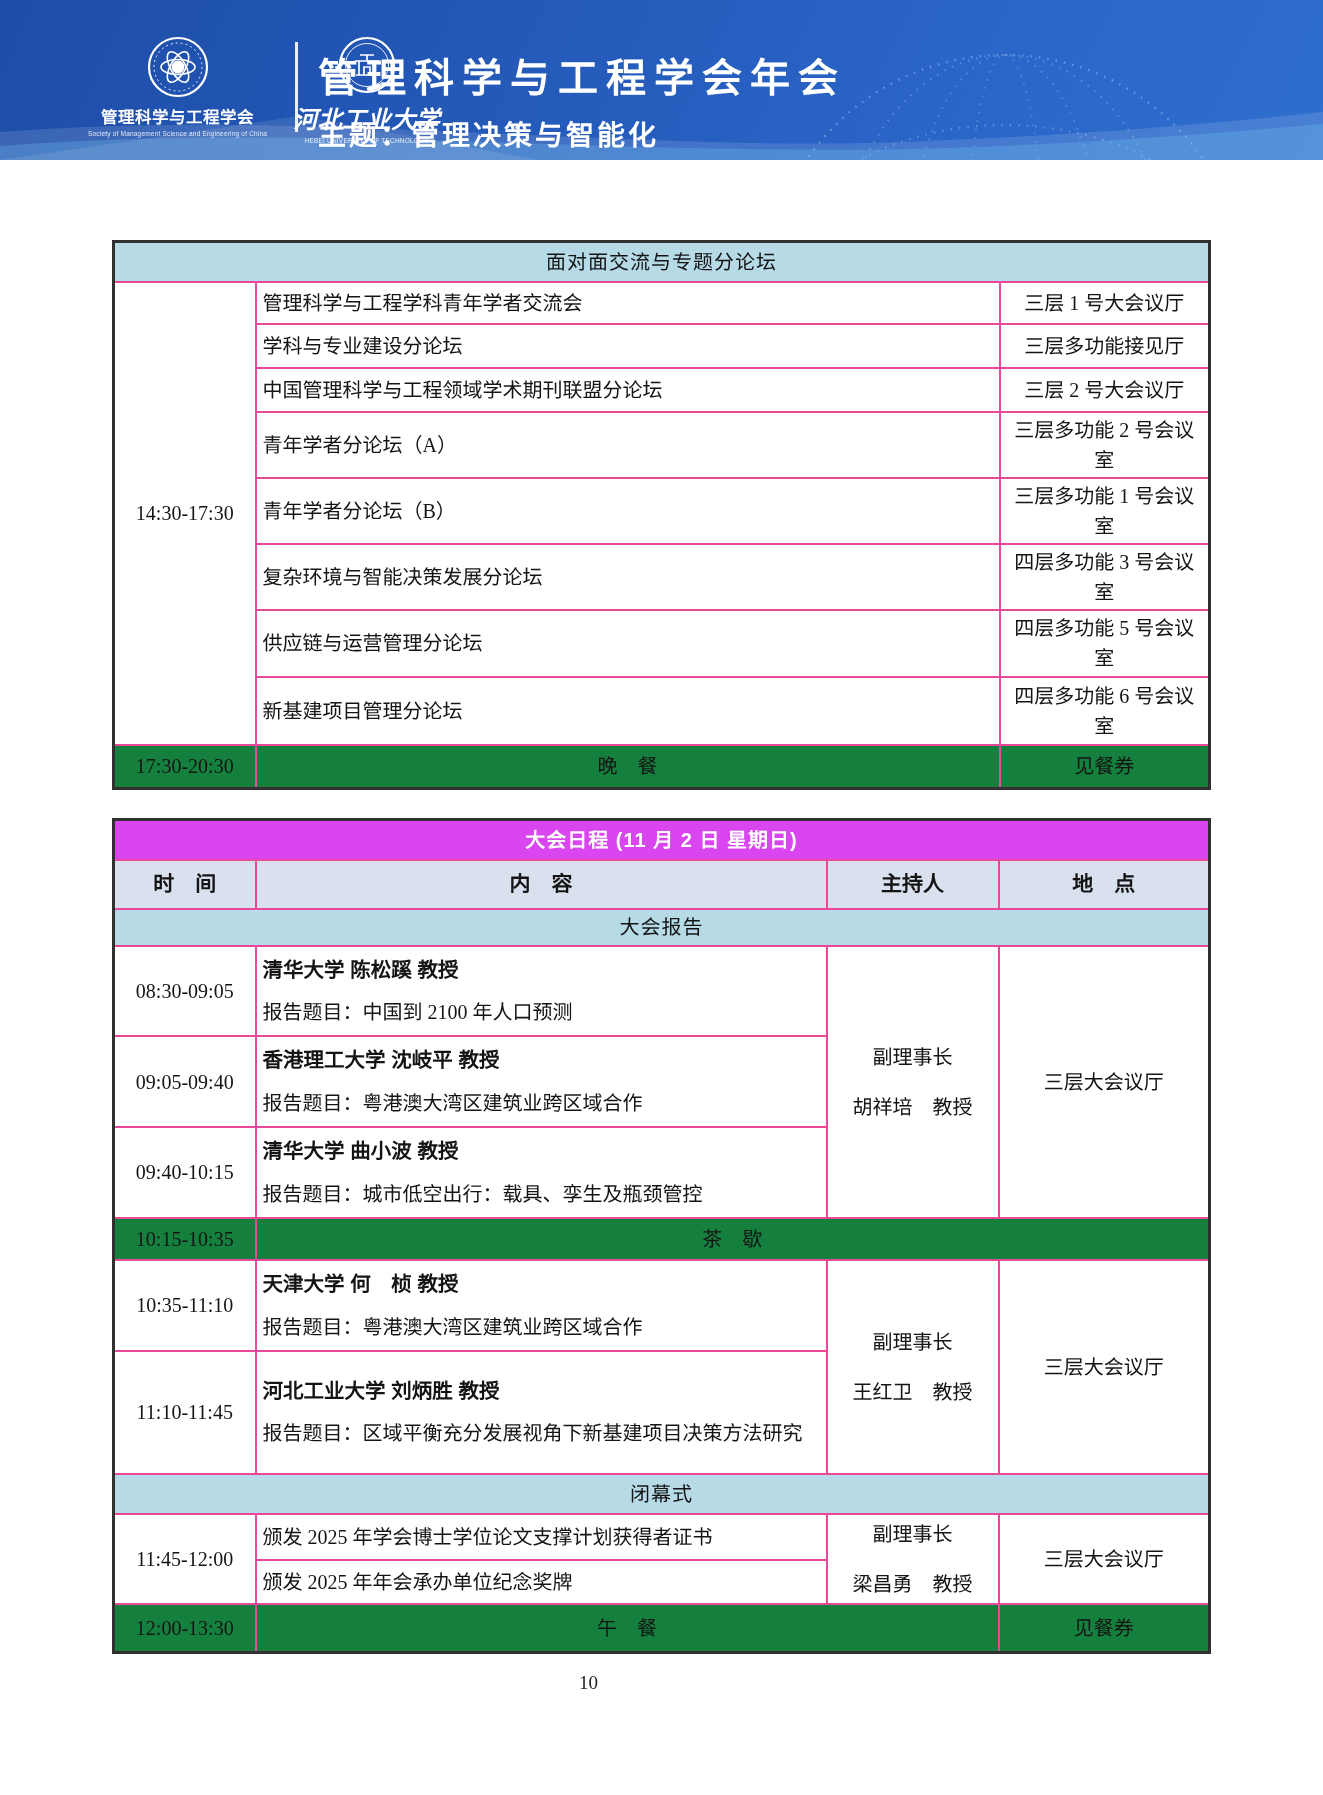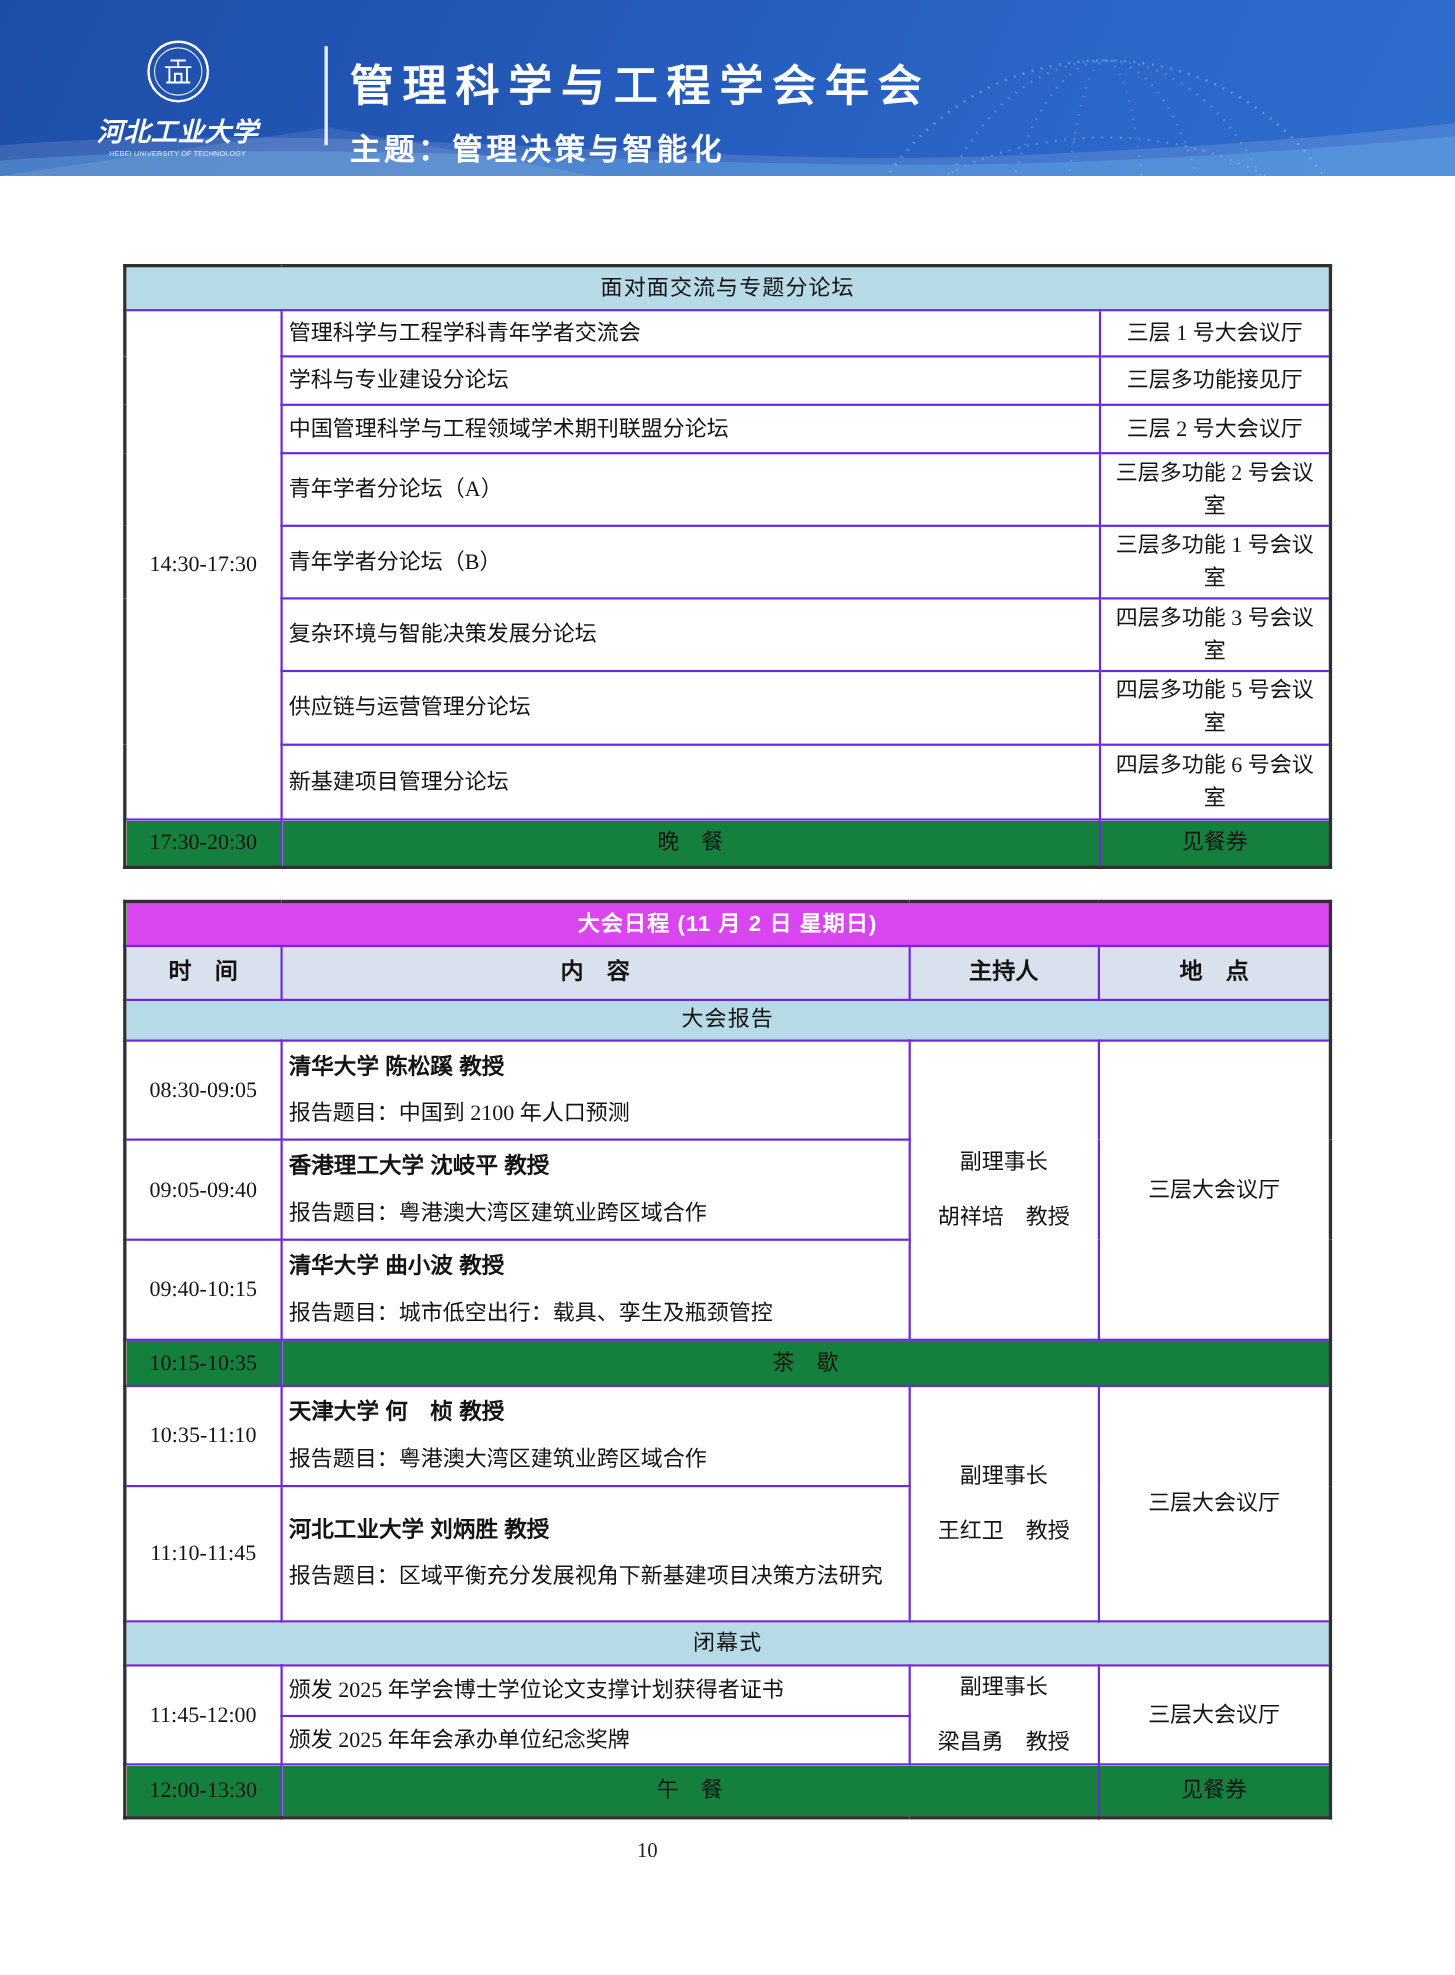--- a/index.html
+++ b/index.html
@@ -18,21 +18,21 @@
   .logo-block .lsub{margin-top:2px;font-family:"Liberation Sans",sans-serif;font-size:6.5px;
                     opacity:.85;white-space:nowrap;letter-spacing:.2px;}
   .vline{position:absolute;left:295px;top:42px;width:3px;height:90px;background:rgba(255,255,255,.9);}
   .titles{position:absolute;left:318px;top:46px;color:#fff;font-family:Liberation Serif, serif;}
   .main-title{font-size:40px;font-weight:800;letter-spacing:8px;white-space:nowrap;}
   .sub-title{margin-top:9px;font-size:28px;font-weight:700;letter-spacing:3px;white-space:nowrap;}
 
   
   table.t{border-collapse:collapse;table-layout:fixed;margin-left:112px;width:1096px;
           border:3px solid #303030;}
-  table.t td{border:2px solid #6d28d9;vertical-align:middle;font-size:20px;line-height:1.5;
+  table.t td{border:2px solid #ec4899;vertical-align:middle;font-size:20px;line-height:1.5;
              padding:2px 6px;overflow:hidden;}
   .t1{margin-top:80px;}
   .t2{margin-top:28px;}
 
   td.sec-blue{background:#B7DAE7;text-align:center;font-size:21px;letter-spacing:1px;}
   td.navy{background:#d946ef;color:#ffffff;text-align:center;
           font-family:"Liberation Sans","DejaVu Sans",sans-serif;font-weight:700;font-size:23px;letter-spacing:1px;}
   tr.colhead td{background:#D9E0EE;text-align:center;
           font-family:"Liberation Sans","DejaVu Sans",sans-serif;font-weight:700;font-size:21px;}
   tr.meal td{background:#15803d;}
@@ -64,20 +64,34 @@
         <ellipse rx="100" ry="240" opacity="0.28"></ellipse>
         <ellipse rx="40" ry="240" opacity="0.25"></ellipse>
       </g>
       <path d="M0,132 C300,108 620,152 900,142 C1100,135 1250,120 1323,112 L1323,160 L0,160 Z" fill="rgba(255,255,255,0.13)"></path>
       <path d="M0,146 C320,122 640,158 950,148 C1150,141 1270,128 1323,124 L1323,160 L0,160 Z" fill="rgba(110,190,240,0.30)"></path>
       <path d="M0,160 L300,116 L540,160 Z" fill="rgba(255,255,255,0.10)"></path>
     </svg>
 
     <div class="logos">
       <div class="logo-block">
+        <svg width="62" height="62" viewBox="0 0 62 62" aria-hidden="true">
+          <g stroke="#ffffff" fill="none" transform="translate(31,31)">
+            <circle r="29" stroke-width="2.2"></circle>
+            <circle r="24" stroke-width="1" stroke-dasharray="2 3" opacity=".9"></circle>
+            <circle r="6.5" fill="#ffffff" stroke="none"></circle>
+            <ellipse rx="17" ry="7.5" stroke-width="1.6"></ellipse>
+            <ellipse rx="17" ry="7.5" stroke-width="1.6" transform="rotate(60)"></ellipse>
+            <ellipse rx="17" ry="7.5" stroke-width="1.6" transform="rotate(120)"></ellipse>
+          </g>
+        </svg>
+        <div class="lname">管理科学与工程学会</div>
+        <div class="lsub">Society of Management Science and Engineering of China</div>
+      </div>
+      <div class="logo-block">
         <svg width="58" height="58" viewBox="0 0 58 58" aria-hidden="true">
           <g stroke="#ffffff" fill="none" transform="translate(29,29)">
             <circle r="27" stroke-width="2.2"></circle>
             <circle r="21.5" stroke-width="1" opacity=".9"></circle>
             <path d="M-11,10 H11 M-8,10 V-4 H8 V10 M-12,-4 H12 M0,-4 V-10 M-7,-10 H7 M-3,10 V2 H3 V10" stroke-width="1.7"></path>
           </g>
         </svg>
         <div class="lname script">河北工业大学</div>
         <div class="lsub">HEBEI UNIVERSITY OF TECHNOLOGY</div>
       </div>

